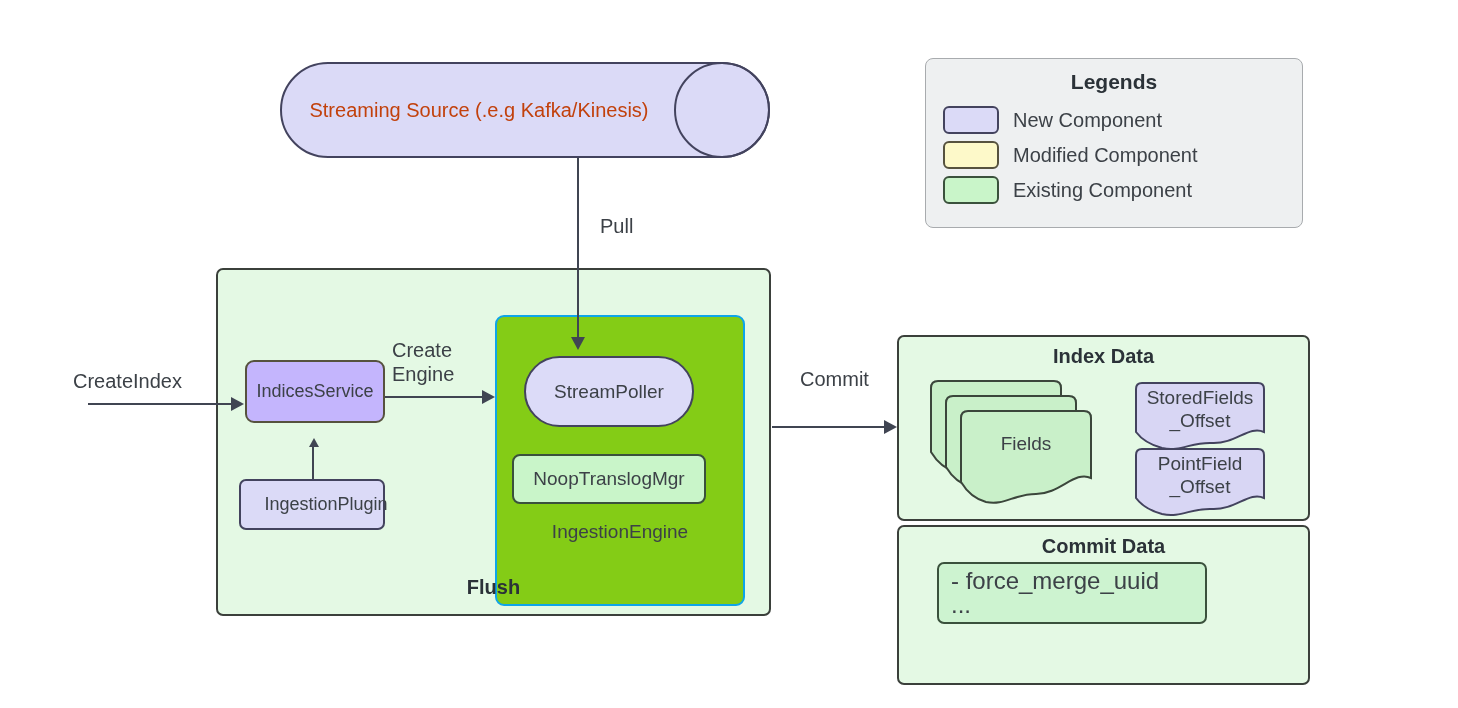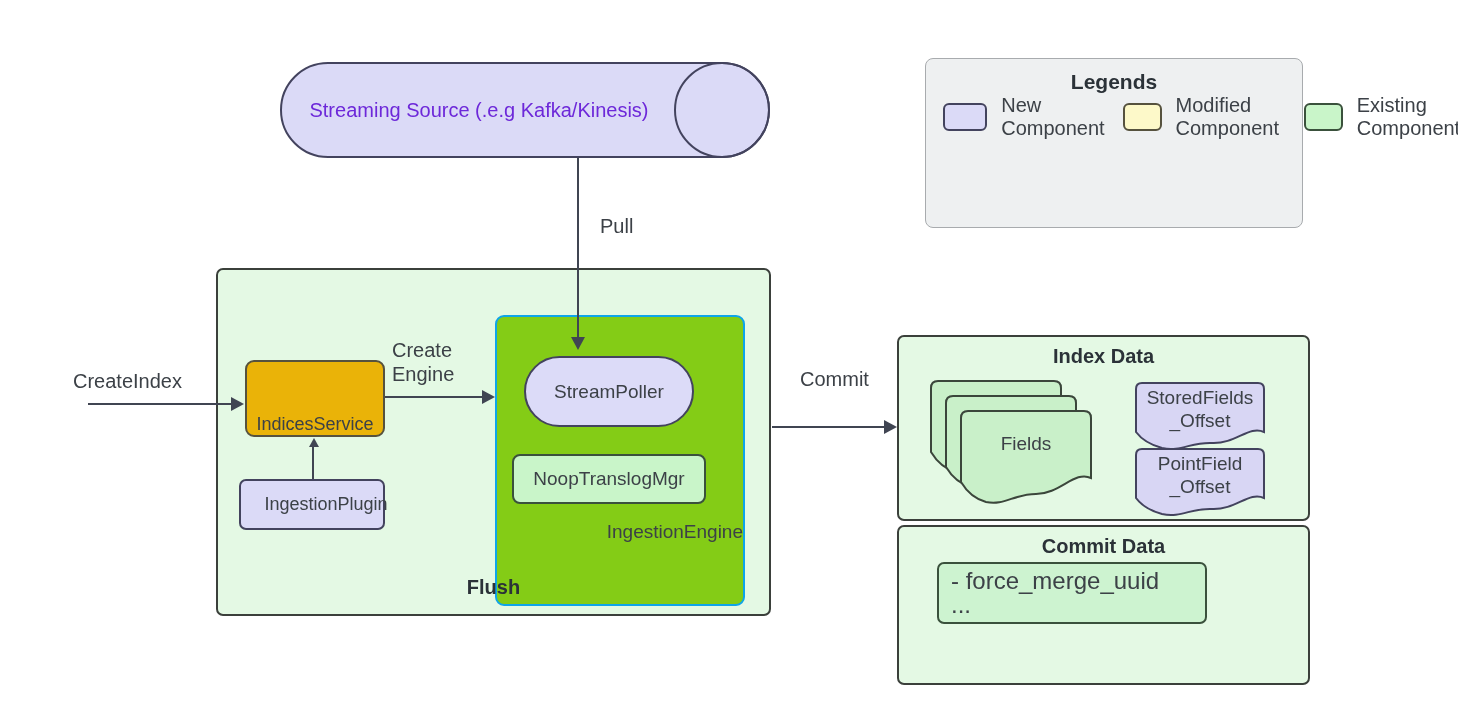--- a/index.html
+++ b/index.html
@@ -15,68 +15,68 @@
     background:#dbdaf7; border:2px solid #43435e; border-radius:48px;
     z-index:2;
   }
   .cyl-cap {
     position:absolute; top:-2px; right:-2px; width:96px; height:96px;
     border:2px solid #43435e; border-radius:50%; box-sizing:border-box;
   }
   .cyl-label {
     position:absolute; left:0; top:0; bottom:0; right:92px;
     display:flex; align-items:center; justify-content:center;
-    font-size:20px; color:#6d28d9;
+    font-size:20px; color:#c2410c;
   }
 
   
   .legend {
     left:925px; top:58px; width:378px; height:170px;
     background:#eef0f1; border:1px solid #a8abae; border-radius:8px; z-index:2;
   }
   .legend-title { margin-top:11px; text-align:center; font-size:21px; font-weight:bold; color:#2b3238; }
-  .legend-rows { display:flex; flex-direction:row; gap:7px; padding-left:17px; }
+  .legend-rows { margin-top:12px; display:flex; flex-direction:column; gap:7px; padding-left:17px; }
   .legend-row { display:flex; align-items:center; gap:14px; }
   .swatch { width:56px; height:28px; border-radius:6px; box-sizing:border-box; }
   .sw-new      { background:#dbdaf7; border:2px solid #43435e; }
   .sw-modified { background:#fdf9c9; border:2px solid #56523e; }
   .sw-existing { background:#c9f5c9; border:2px solid #3a513c; }
   .legend-label { font-size:20px; color:#3c4147; }
 
   
   .green-container { background:#e4f9e4; border:2px solid #3b403b; border-radius:7px; z-index:1; }
   .container-title { text-align:center; font-size:20px; font-weight:bold; color:#2b3238; margin-top:8px; }
 
   
   .node { left:216px; top:268px; width:555px; height:348px; }
   .indices-service {
-    left:27px; top:90px; width:140px; height:77px;
-    background:#eab308; border:2px solid #56523e; border-radius:9px;
-    display:flex; align-items:flex-end; justify-content:center; font-size:18px;
+    left:27px; top:90px; width:140px; height:63px;
+    background:#c4b5fd; border:2px solid #56523e; border-radius:9px;
+    display:flex; align-items:center; justify-content:center; font-size:18px;
   }
   .ingestion-plugin {
     left:21px; top:209px; width:146px; height:51px;
     background:#dbdaf7; border:2px solid #43435e; border-radius:7px;
     display:flex; align-items:center; justify-content:center; font-size:18px;padding-left:28px;
   }
   .ingestion-engine {
     left:277px; top:45px; width:250px; height:291px;
     background:#84cc16; border:2px solid #0ea5e9; border-radius:9px;
   }
   .stream-poller {
     left:27px; top:39px; width:170px; height:71px;
     background:#dcdbf8; border:2px solid #43435e; border-radius:36px;
     display:flex; align-items:center; justify-content:center; font-size:19px;
   }
   .noop-translog {
     left:15px; top:137px; width:194px; height:50px;
     background:#c9f5c9; border:2px solid #3a513c; border-radius:8px;
     display:flex; align-items:center; justify-content:center; font-size:19px;
   }
-  .engine-label { left:0; right:0; top:204px; text-align:right; font-size:19px; color:#3c4147; }
+  .engine-label { left:0; right:0; top:204px; text-align:center; font-size:19px; color:#3c4147; }
   .node-label { left:0; right:0; bottom:15px; text-align:center; font-size:20px; font-weight:bold; color:#2b3238; }
 
   
   .line { position:absolute; background:#404552; z-index:10; }
   .ah { position:absolute; width:0; height:0; z-index:10; }
   .ah-right { border-top:7px solid transparent; border-bottom:7px solid transparent; border-left:13px solid #404552; }
   .ah-down  { border-left:7px solid transparent; border-right:7px solid transparent; border-top:13px solid #404552; }
   .ah-up    { border-left:5px solid transparent; border-right:5px solid transparent; border-bottom:9px solid #404552; }
   .flow-label { position:absolute; font-size:20px; color:#3c4147; z-index:11; white-space:pre-line; }
 

